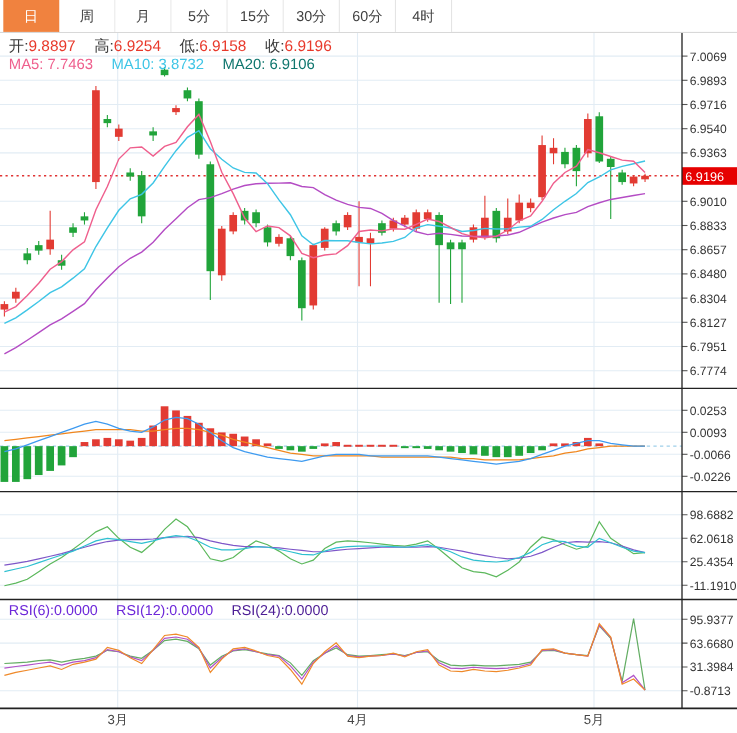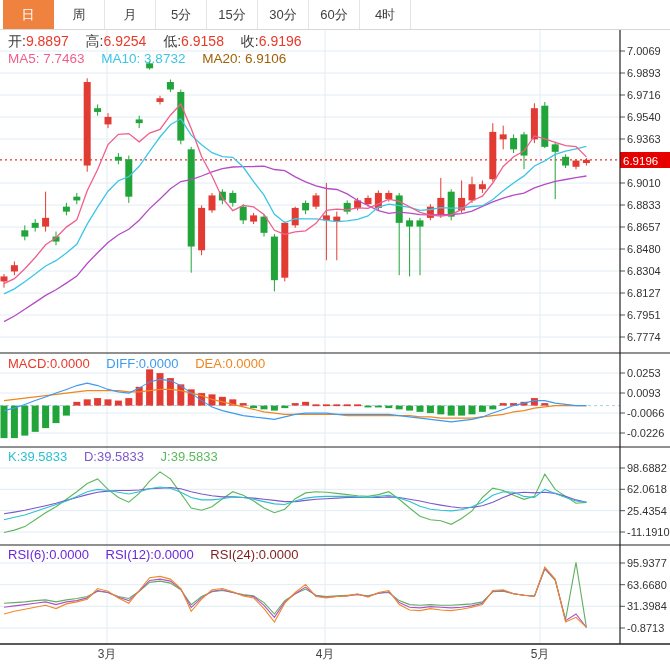--- a/index.html
+++ b/index.html
@@ -339,33 +339,23 @@
   <div id="quote-bar" class="overlay">
     <span class="pair"><span class="lbl">开:</span><span class="val">9.8897</span></span>
     <span class="pair"><span class="lbl">高:</span><span class="val">6.9254</span></span>
     <span class="pair"><span class="lbl">低:</span><span class="val">6.9158</span></span>
     <span class="pair"><span class="lbl">收:</span><span class="val">6.9196</span></span>
   </div>
 
   <div id="ma-legend" class="overlay">
     <span class="pair" style="color:#ef5f8d"><span>MA5: </span><span>7.7463</span></span>
     <span class="pair" style="color:#3ec5e6"><span>MA10: </span><span>3.8732</span></span>
-    <span class="pair" style="color:#a16207"><span>MA20: </span><span>6.9106</span></span>
+    <span class="pair" style="color:#0f766e"><span>MA20: </span><span>6.9106</span></span>
   </div>
 
-  <div id="macd-legend" class="overlay">
-    <span class="pair" style="color:#e8392b"><span>MACD:</span><span>0.0000</span></span>
-    <span class="pair" style="color:#3d9af0"><span>DIFF:</span><span>0.0000</span></span>
-    <span class="pair" style="color:#f0861d"><span>DEA:</span><span>0.0000</span></span>
-  </div>
-
-  <div id="kdj-legend" class="overlay">
-    <span class="pair" style="color:#2ec0d0"><span>K:</span><span>39.5833</span></span>
-    <span class="pair" style="color:#7e57c8"><span>D:</span><span>39.5833</span></span>
-    <span class="pair" style="color:#5cb85c"><span>J:</span><span>39.5833</span></span>
-  </div>
+
 
   <div id="rsi-legend" class="overlay">
     <span class="pair" style="color:#6d28d9"><span>RSI(6):</span><span>0.0000</span></span>
     <span class="pair" style="color:#6d28d9"><span>RSI(12):</span><span>0.0000</span></span>
-    <span class="pair" style="color:#7f1d1d"><span>RSI(24):</span><span>0.0000</span></span>
+    <span class="pair" style="color:#4c1d95"><span>RSI(24):</span><span>0.0000</span></span>
   </div>
 </div>
 
 </body></html>

